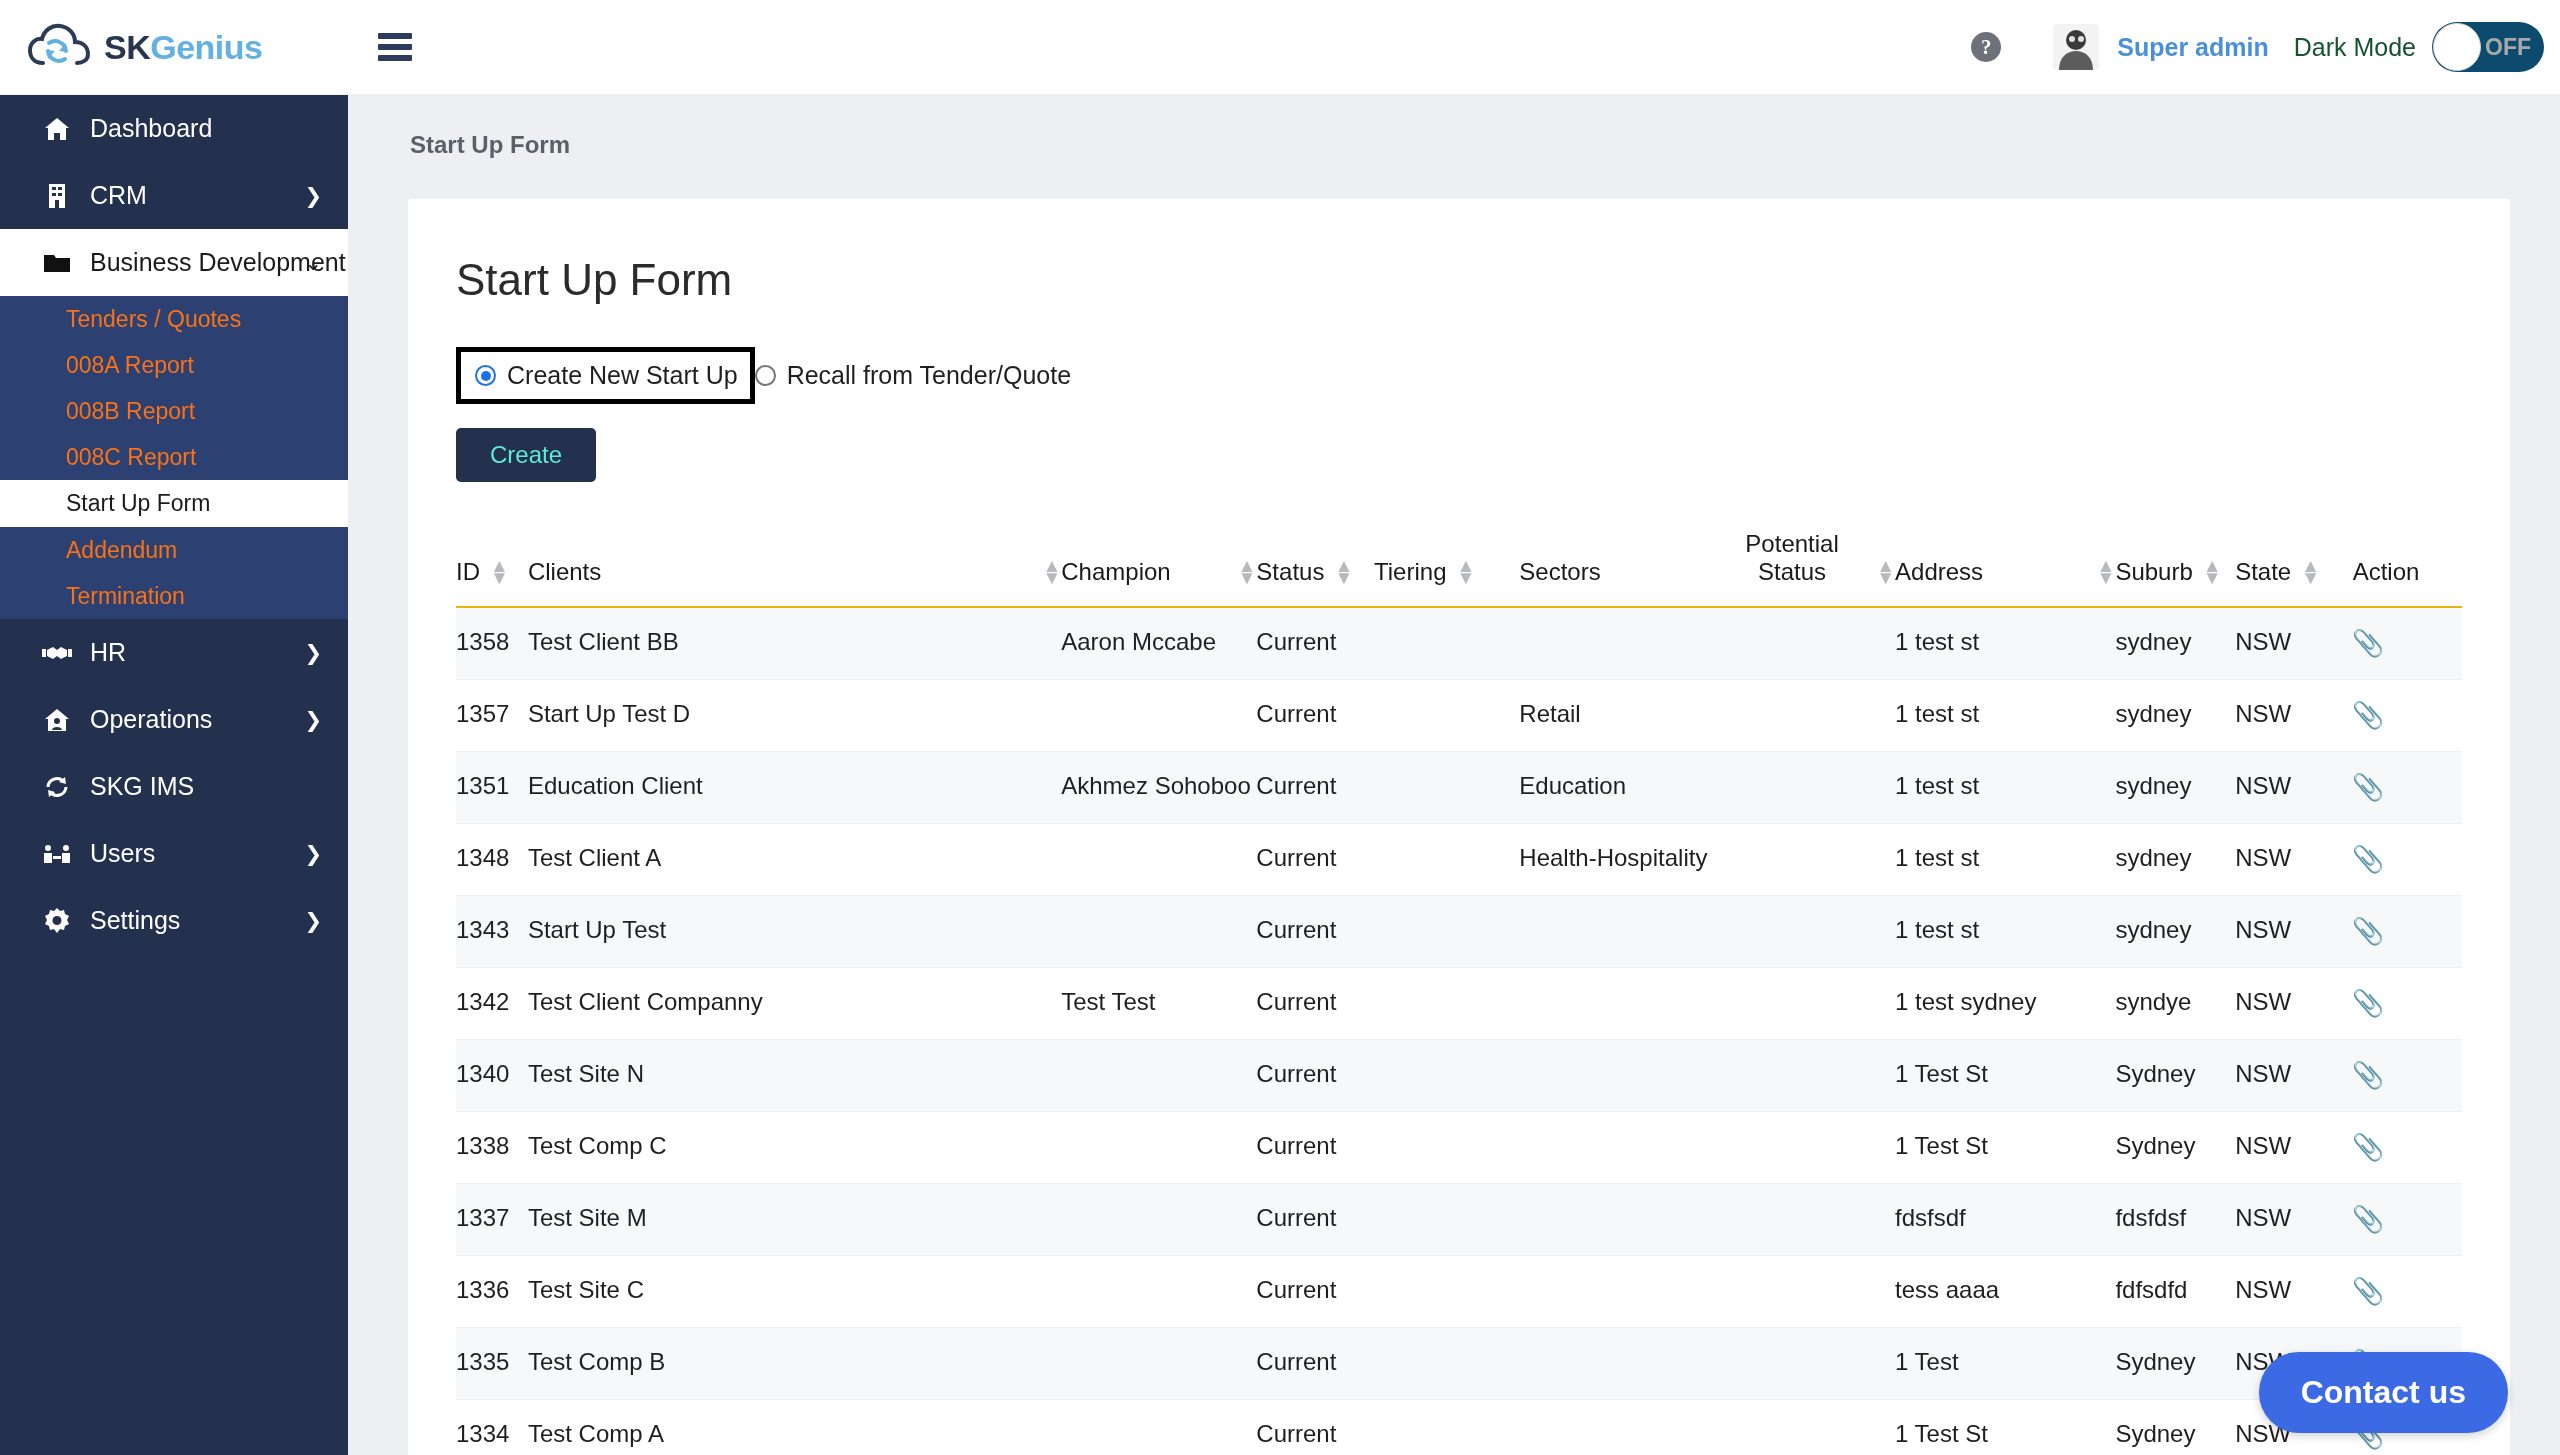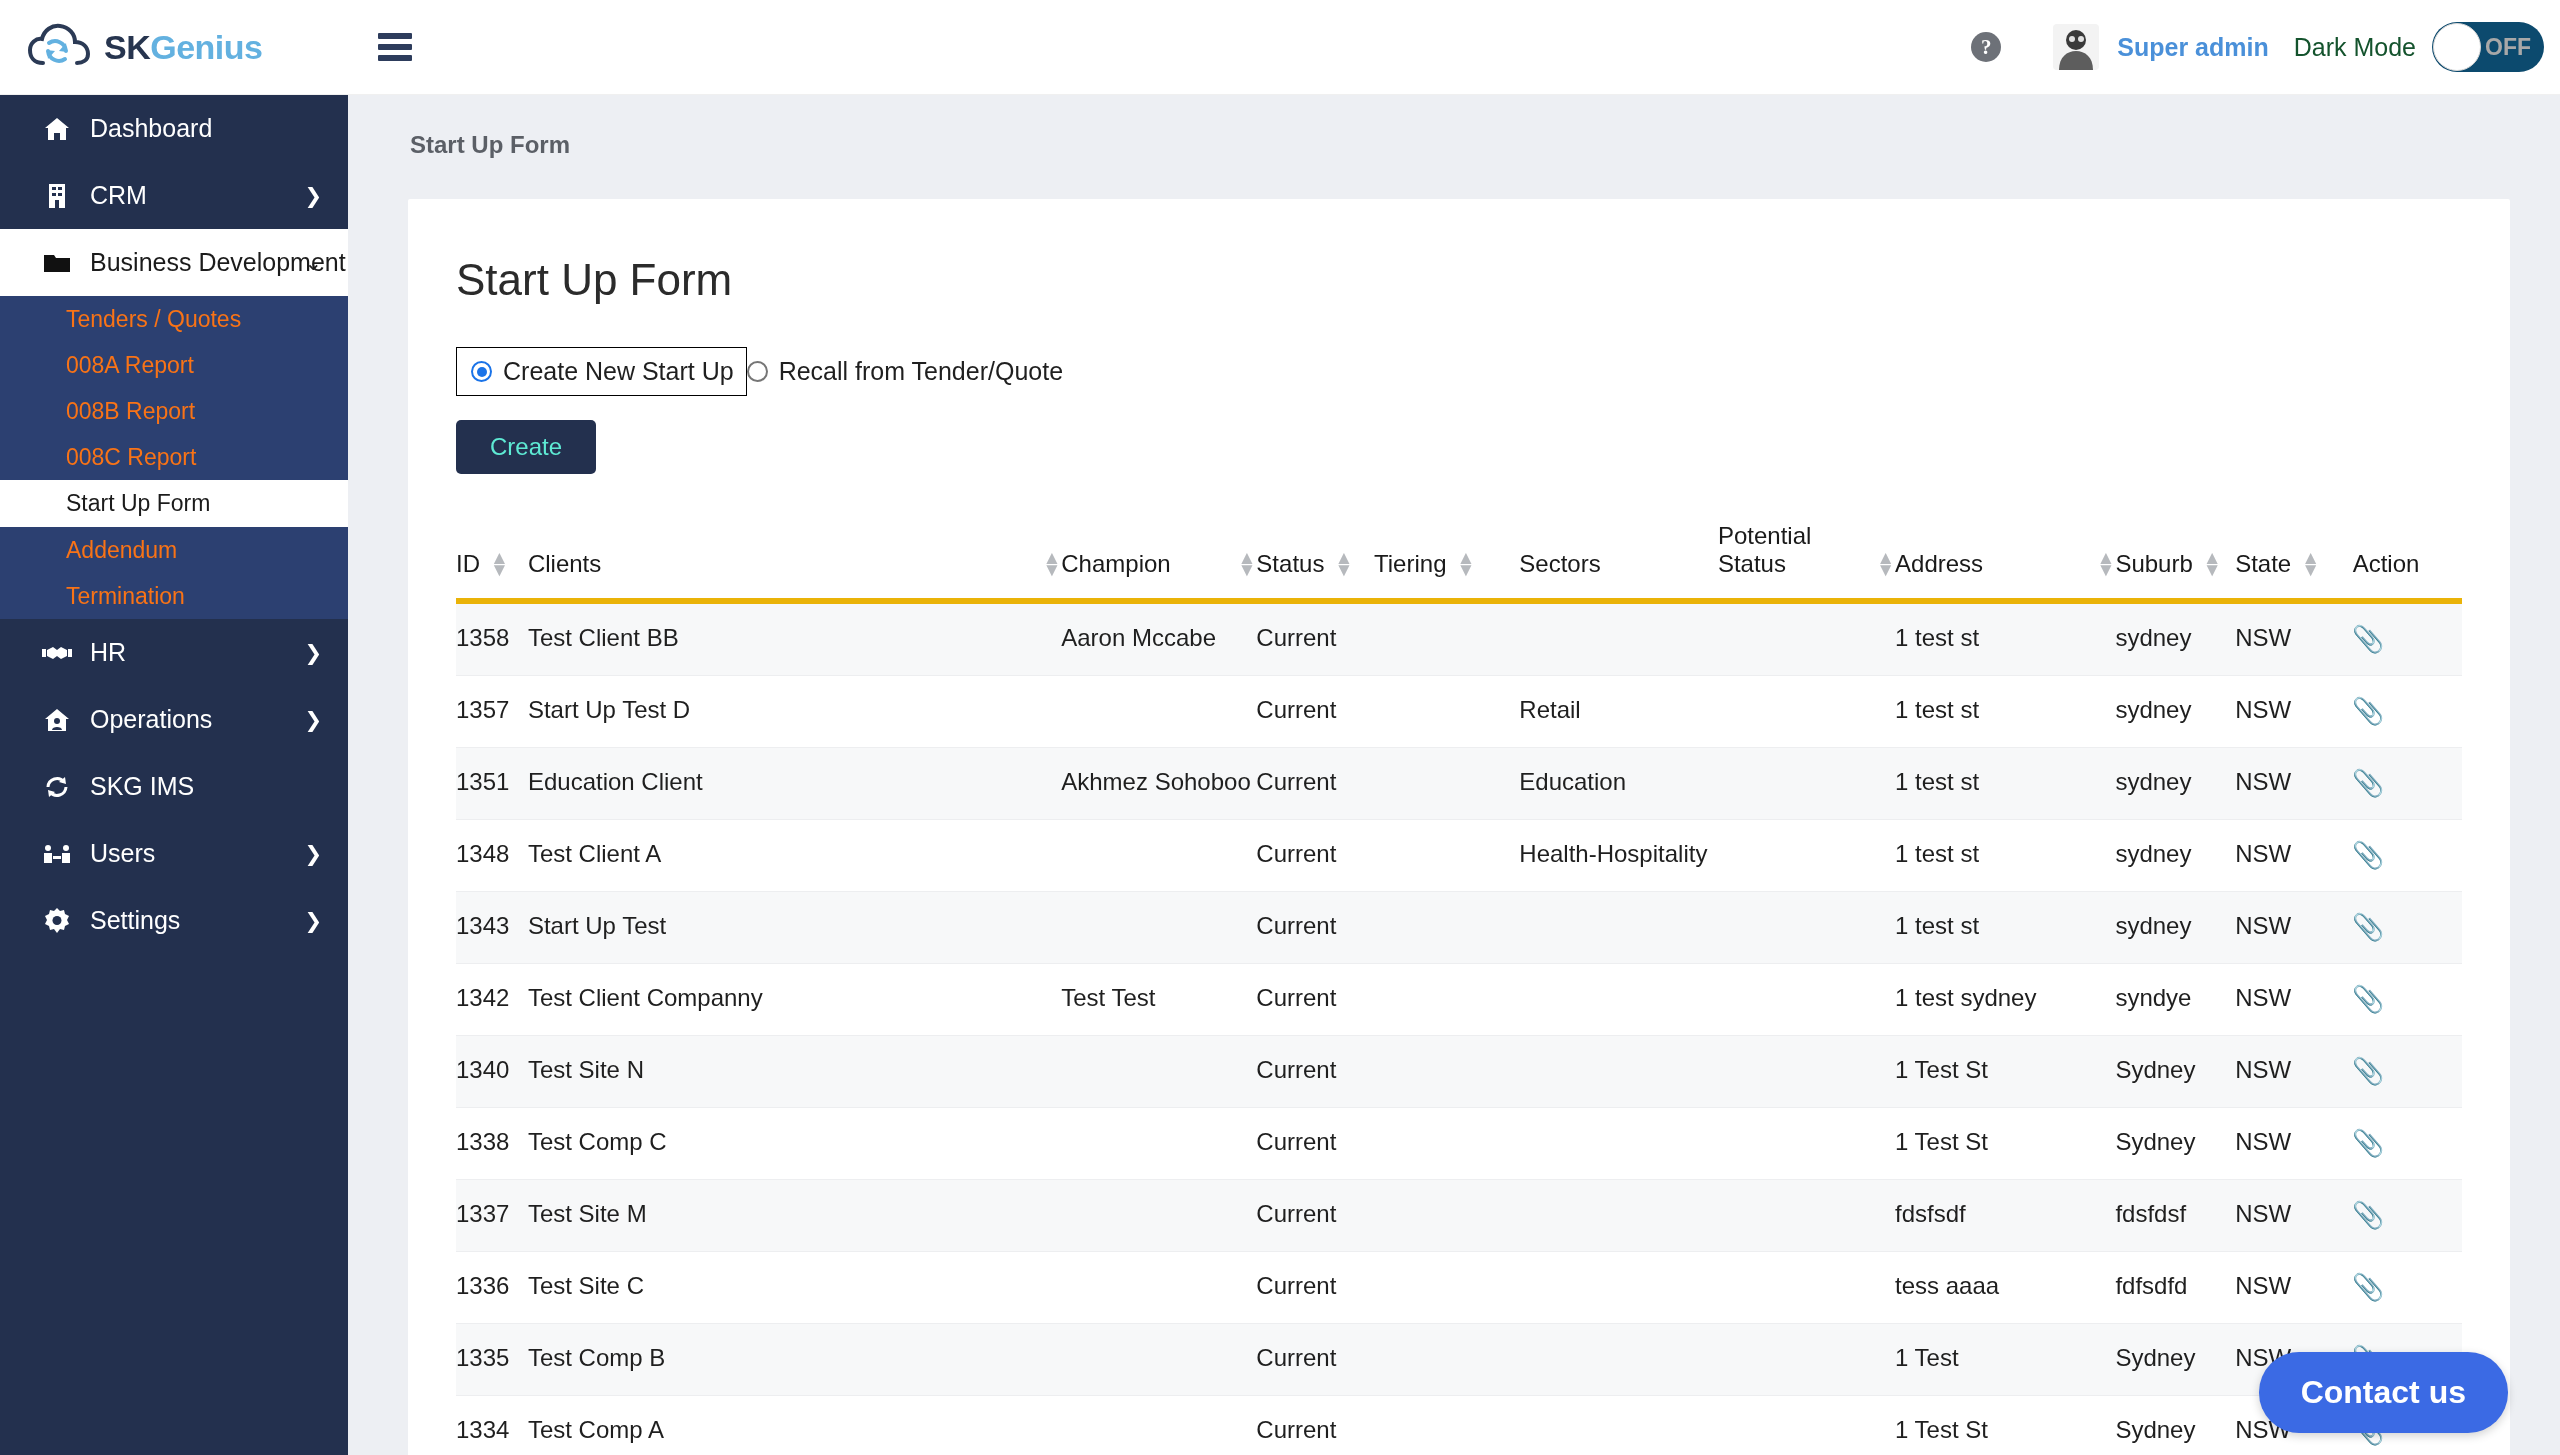--- a/index.html
+++ b/index.html
@@ -130,21 +130,21 @@
     border-radius: 2px;
   }
   .card-title {
     font-size: 44px; color: #2b2b2b; font-weight: normal;
     margin-bottom: 42px;
   }
   .radio-row {
     display: flex; align-items: center; margin-bottom: 24px;
   }
   .radio-highlight {
-    border: 1px solid #000000;
+    border: 5px solid #000000;
     padding: 9px 12px 9px 14px;
     display: flex; align-items: flex-start;
   }
   .radio-opt {
     display: flex; align-items: center; font-size: 25px;
     color: #1f1f1f; cursor: pointer; white-space: nowrap;
   }
   .rb {
     width: 21px; height: 21px; border-radius: 50%;
     border: 2px solid #767676; margin-right: 11px;
@@ -160,22 +160,22 @@
     background: #23304e; color: #5eead4; border: none;
     font-size: 24px; padding: 13px 34px; border-radius: 5px;
     cursor: pointer; font-family: "Liberation Sans", sans-serif;
     margin-bottom: 48px;
   }
 
   
   table.dt { width: 100%; border-collapse: collapse; }
   table.dt thead th {
     font-size: 24px; font-weight: normal; color: #1a1a1a;
-    text-align: left; vertical-align: bottom;
-    padding: 0 0 20px 0; border-bottom: 6px solid #eab308;
+    text-align: center; vertical-align: bottom;
+    padding: 0 0 20px 0; border-bottom: 2px solid #eab308;
     white-space: normal;
     margin-top: 27px;
   }
   .th-wrap { display: flex; align-items: flex-end; gap: 10px; }
   .sort-ic {
     display: inline-flex; flex-direction: column; line-height: 0.62;
     color: #b6b9bd; font-size: 19px; padding-bottom: 2px; flex: 0 0 auto;
   }
   table.dt tbody td {
     font-size: 24px; color: #1f1f1f;

